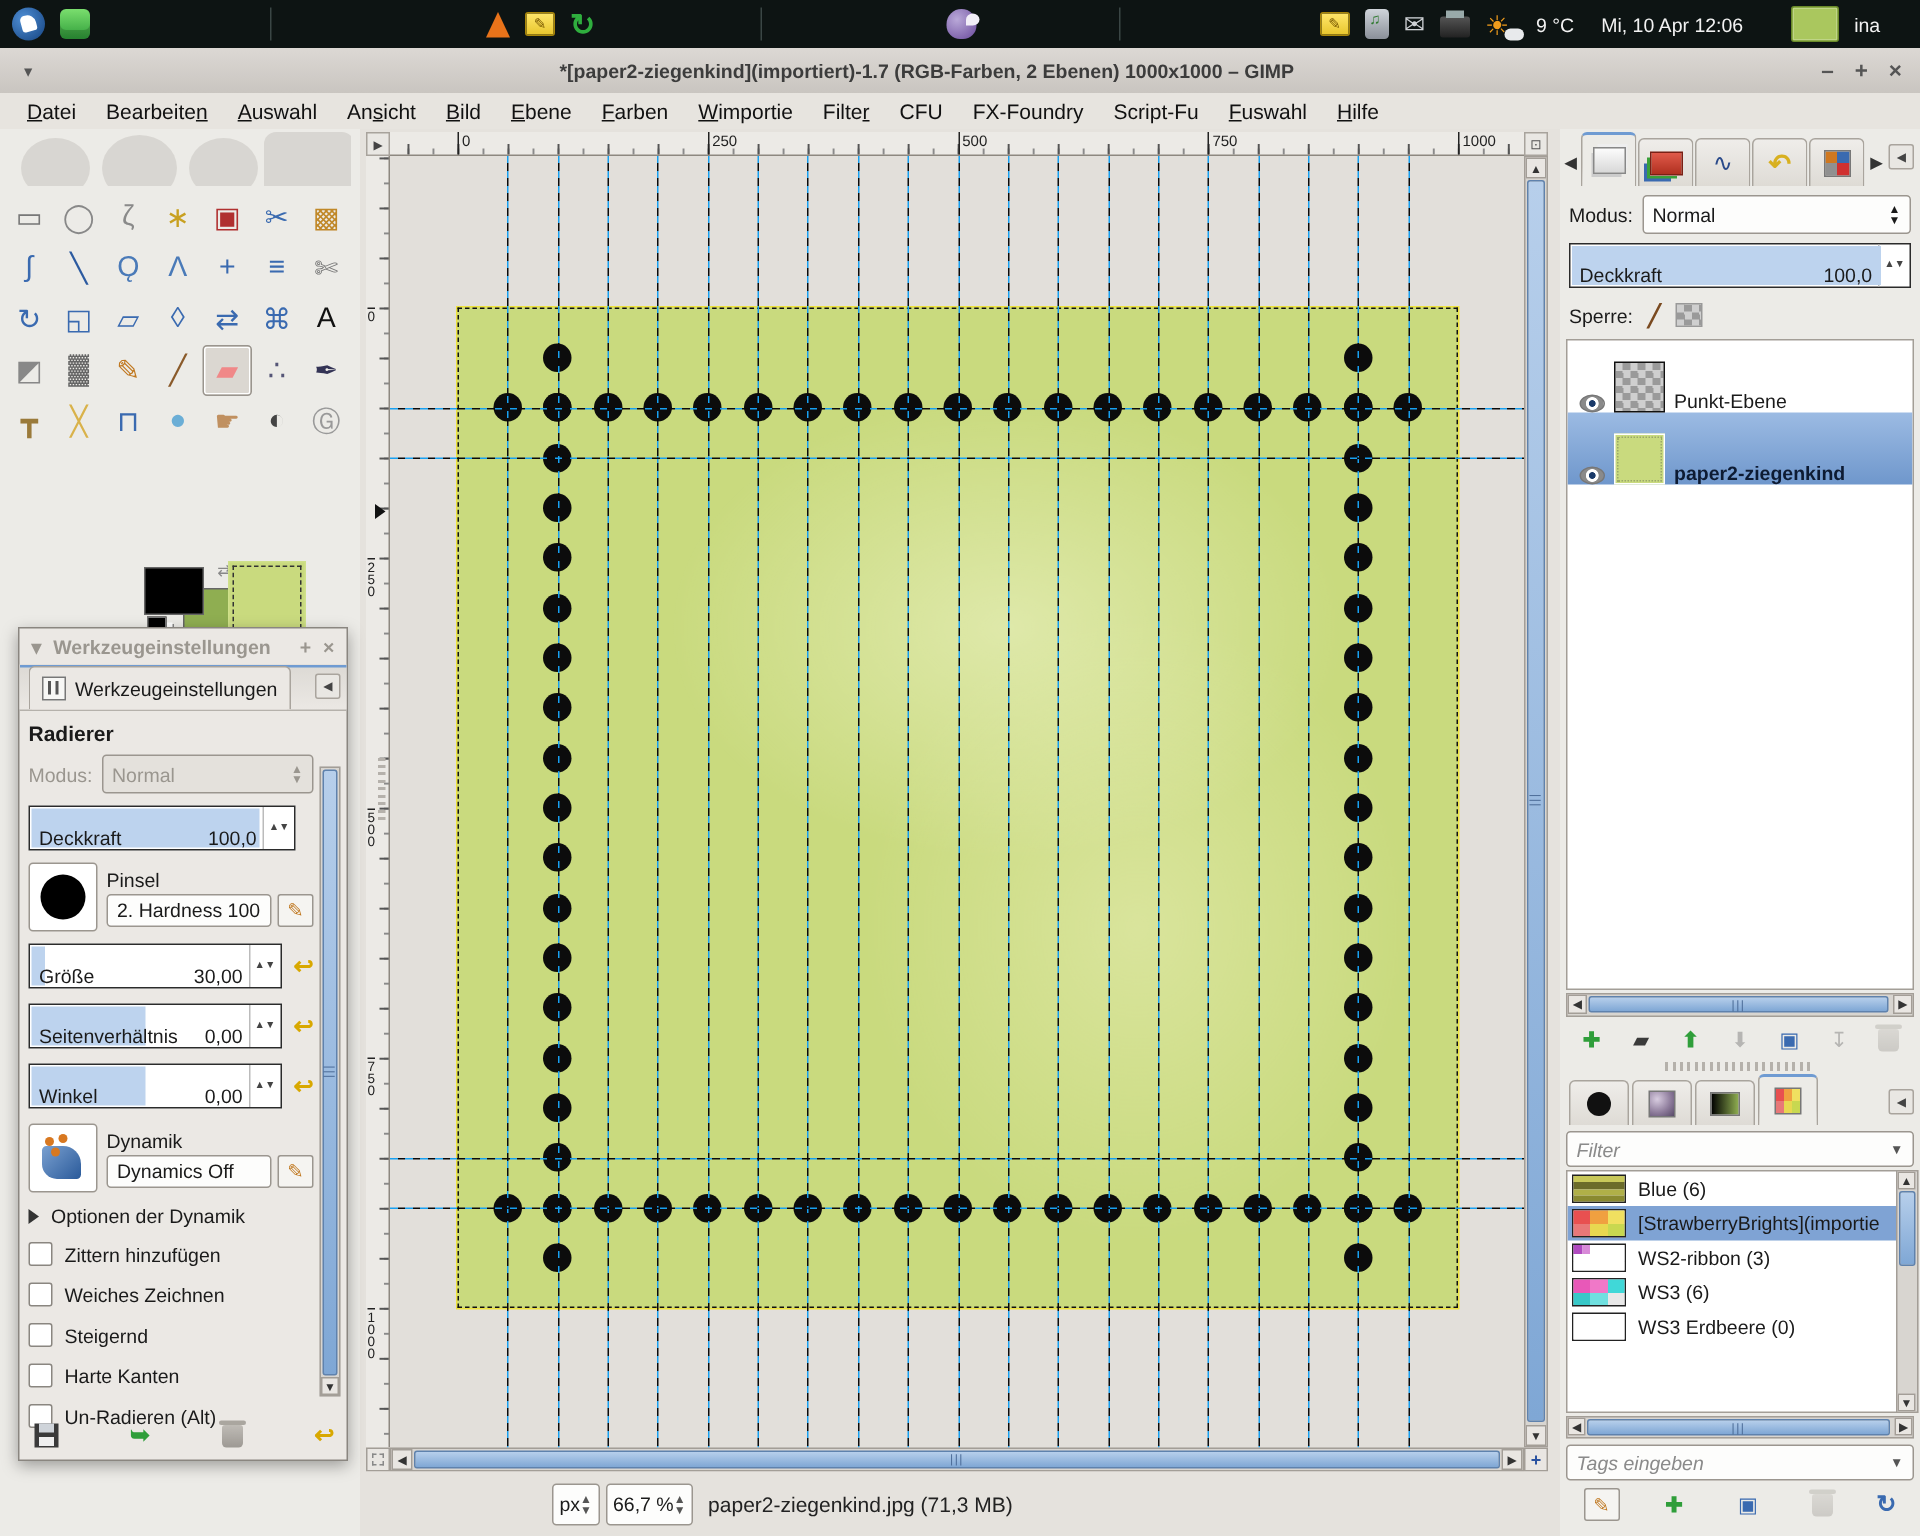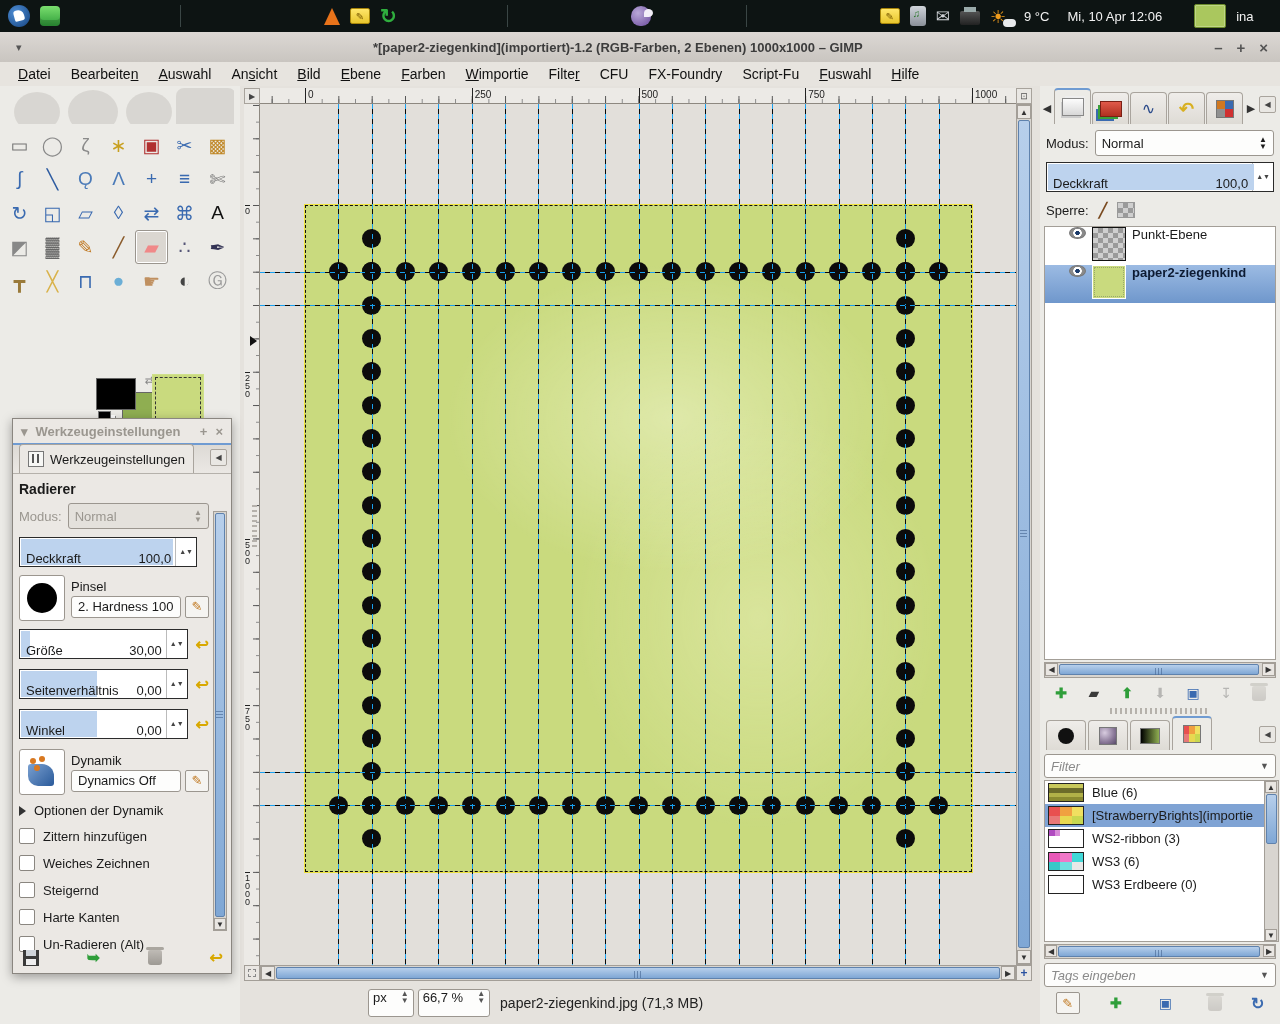--- a/index.html
+++ b/index.html
@@ -83,21 +83,21 @@
   .hscroll{position:absolute;left:260px;top:965px;width:756px;height:16px;background:#d8d5d0;border:1px solid #a39e97;box-sizing:border-box;}
   .sb-btn{position:absolute;background:#e9e6e2;border:1px solid #a39e97;color:#333;font-size:8px;display:flex;align-items:center;justify-content:center;box-sizing:border-box;}
   .sb-thumb{position:absolute;background:linear-gradient(#b7cfeb,#7fa7d5);border:1px solid #5f82ad;border-radius:2px;box-sizing:border-box;}
   .sb-thumb.h{background:linear-gradient(#b7cfeb,#7fa7d5);}
   .grip{position:absolute;left:50%;top:50%;transform:translate(-50%,-50%);color:#4a6a96;font-size:8px;letter-spacing:1px;}
   .quickmask{position:absolute;left:244px;top:965px;width:16px;height:16px;background:#e9e6e2;border:1px solid #a39e97;box-sizing:border-box;}
   .quickmask::after{content:"";position:absolute;inset:3px;border:1px dashed #888;}
   .navcross{position:absolute;left:1016px;top:965px;width:16px;height:16px;background:#e9e6e2;border:1px solid #a39e97;box-sizing:border-box;color:#2a52a0;font-weight:bold;font-size:12px;display:flex;align-items:center;justify-content:center;}
   
   .statusbar{position:absolute;left:240px;top:981px;width:800px;height:43px;background:#e5e2dd;display:flex;align-items:center;gap:4px;padding-left:128px;box-sizing:border-box;}
-  .combo{background:#fdfdfc;border:1px solid #9b968f;border-radius:3px;height:26px;display:flex;padding:0 4px;gap:14px;}
+  .combo{background:#fdfdfc;border:1px solid #9b968f;border-radius:3px;height:26px;display:flex;align-items:center;padding:0 4px;gap:0;}
   .combo .chev{color:#555;font-size:8px;line-height:7px;text-align:center;}
   .status-file{font-size:14px;color:#222;margin-left:6px;white-space:nowrap;}
   
   .dock{position:absolute;left:1040px;top:86px;width:240px;height:938px;background:#ecebe7;}
   .dock-tabs{position:absolute;left:0;top:2px;width:240px;height:36px;display:flex;align-items:flex-end;}
   .dtab{width:37px;height:32px;border:1px solid #a9a49d;border-bottom:none;border-radius:4px 4px 0 0;background:linear-gradient(#efedea,#dedbd5);display:flex;align-items:center;justify-content:center;margin-right:1px;box-sizing:border-box;}
   .dtab.active{background:#ecebe7;height:36px;border-top:2px solid #6f9bd2;}
   .dtab-arrow{width:14px;height:32px;display:flex;align-items:center;justify-content:center;font-size:11px;color:#333;}
   .dmenu-btn{position:absolute;right:4px;top:8px;width:15px;height:15px;border:1px solid #a9a49d;border-radius:2px;background:#e9e7e3;font-size:8px;color:#444;display:flex;align-items:center;justify-content:center;}
   .ic-layers{width:20px;height:16px;background:linear-gradient(#fcfcfc,#d8d8d8);border:1px solid #888;box-shadow:2px -3px 0 -1px #eee,-2px 3px 0 -1px #ccc;}
@@ -110,21 +110,21 @@
   .slider{position:absolute;background:#fff;border:1px solid #2b2b2b;height:30px;box-sizing:border-box;display:flex;align-items:flex-end;}
   .slider .fill{position:absolute;left:1px;top:1px;bottom:1px;background:#bdd3ee;}
   .slider .lab{position:relative;z-index:1;margin-left:6px;}
   .slider .val{position:relative;z-index:1;margin-left:auto;margin-right:4px;}
   .spin{display:flex;flex-direction:column;justify-content:center;gap:1px;color:#444;font-size:7px;line-height:6px;padding:0 3px;border-left:1px solid #bbb;height:100%;box-sizing:border-box;justify-content:space-around;}
   .row-sperre{position:absolute;left:6px;top:116px;display:flex;align-items:center;gap:10px;}
   .ic-brush-s{color:#7a4a20;font-size:14px;font-weight:bold;}
   .checker{background:repeating-conic-gradient(#9a9a9a 0 25%,#cfcfcf 0 50%) 0 0/10px 10px;}
   .checker.small{width:16px;height:14px;border:1px solid #999;display:inline-block;}
   .layers-list{position:absolute;left:4px;top:140px;width:232px;height:434px;background:#fff;border:1px solid #a39e97;box-sizing:border-box;overflow:hidden;}
-  .layer-row{height:38px;display:flex;align-items:flex-start;gap:6px;padding:0 18px;}
+  .layer-row{height:48px;display:flex;align-items:flex-end;gap:6px;padding:0 2px;}
   .layer-row.selected{background:linear-gradient(#9cbbe3,#6f97cc);}
   .layer-row.selected .lname{font-weight:bold;color:#0d1b33;}
   .eye{width:15px;height:10px;border-radius:50%;background:radial-gradient(circle,#1a3a6a 0 2px,#fff 2.5px 4px,#8a8a8a 4.5px);border:1px solid #777;margin-left:6px;flex:none;}
   .lthumb{width:34px;height:34px;border:1px solid #111;box-sizing:border-box;flex:none;}
   .lthumb.green{background:#c9da7e;outline:1px dotted #9aa86a;outline-offset:-3px;border:1px solid #fff;}
   .lname{white-space:nowrap;}
   .dock-hscroll{position:absolute;left:4px;top:576px;width:232px;height:16px;background:#d8d5d0;border:1px solid #a39e97;box-sizing:border-box;}
   .dock-btns{position:absolute;left:4px;top:596px;width:232px;display:flex;justify-content:space-between;padding:0 4px;box-sizing:border-box;}
   .dbtn{width:26px;height:22px;display:flex;align-items:center;justify-content:center;font-size:14px;}
   .dbtn.dis{opacity:.4;}
@@ -220,21 +220,21 @@
         </span>
       <span class="tb-text">9 °C</span>
       <span class="tb-text" style="margin-left:8px">Mi, 10 Apr 12:06</span>
       <span class="tb-pager" style="margin-left:22px"></span>
       <span class="tb-text">ina</span>
     </div>
   </div>
 
   <div class="titlebar">
     <span class="wmenu">▾</span>
-    <span class="title">*[paper2-ziegenkind](importiert)-1.2 (RGB-Farben, 2 Ebenen) 1000x1000 – GIMP</span>
+    <span class="title">*[paper2-ziegenkind](importiert)-1.7 (RGB-Farben, 2 Ebenen) 1000x1000 – GIMP</span>
     <span class="wbtns">
       <span>–</span>
       <span>+</span>
       <span>×</span>
     </span>
   </div>
 
   <div class="menubar">
 
   <span class="menu-item"><span class="pre"></span><span class="mn">D</span><span class="post">atei</span></span>

